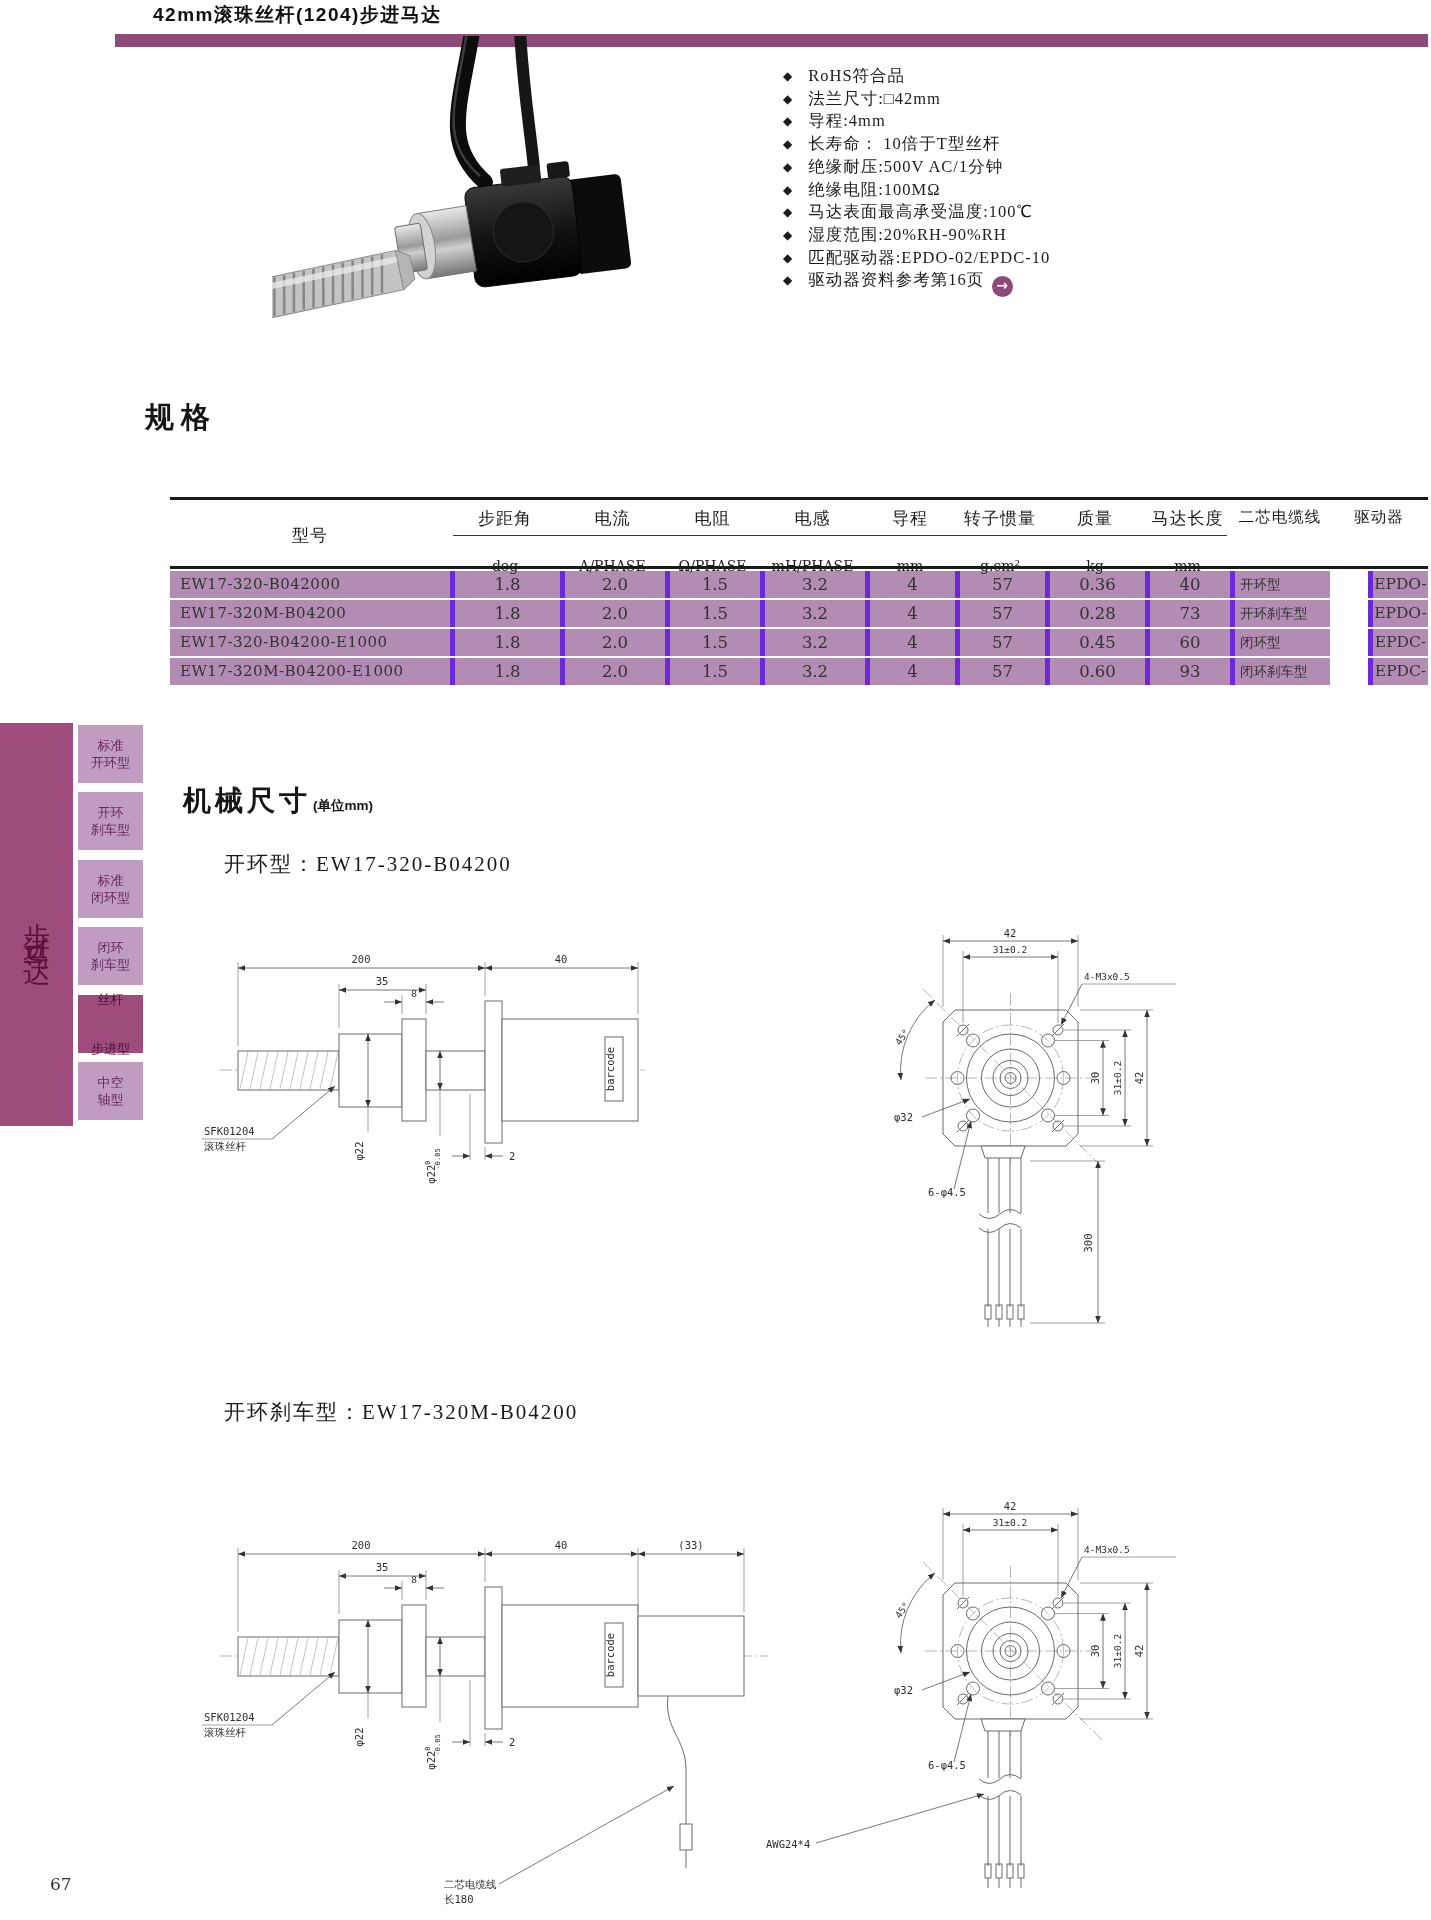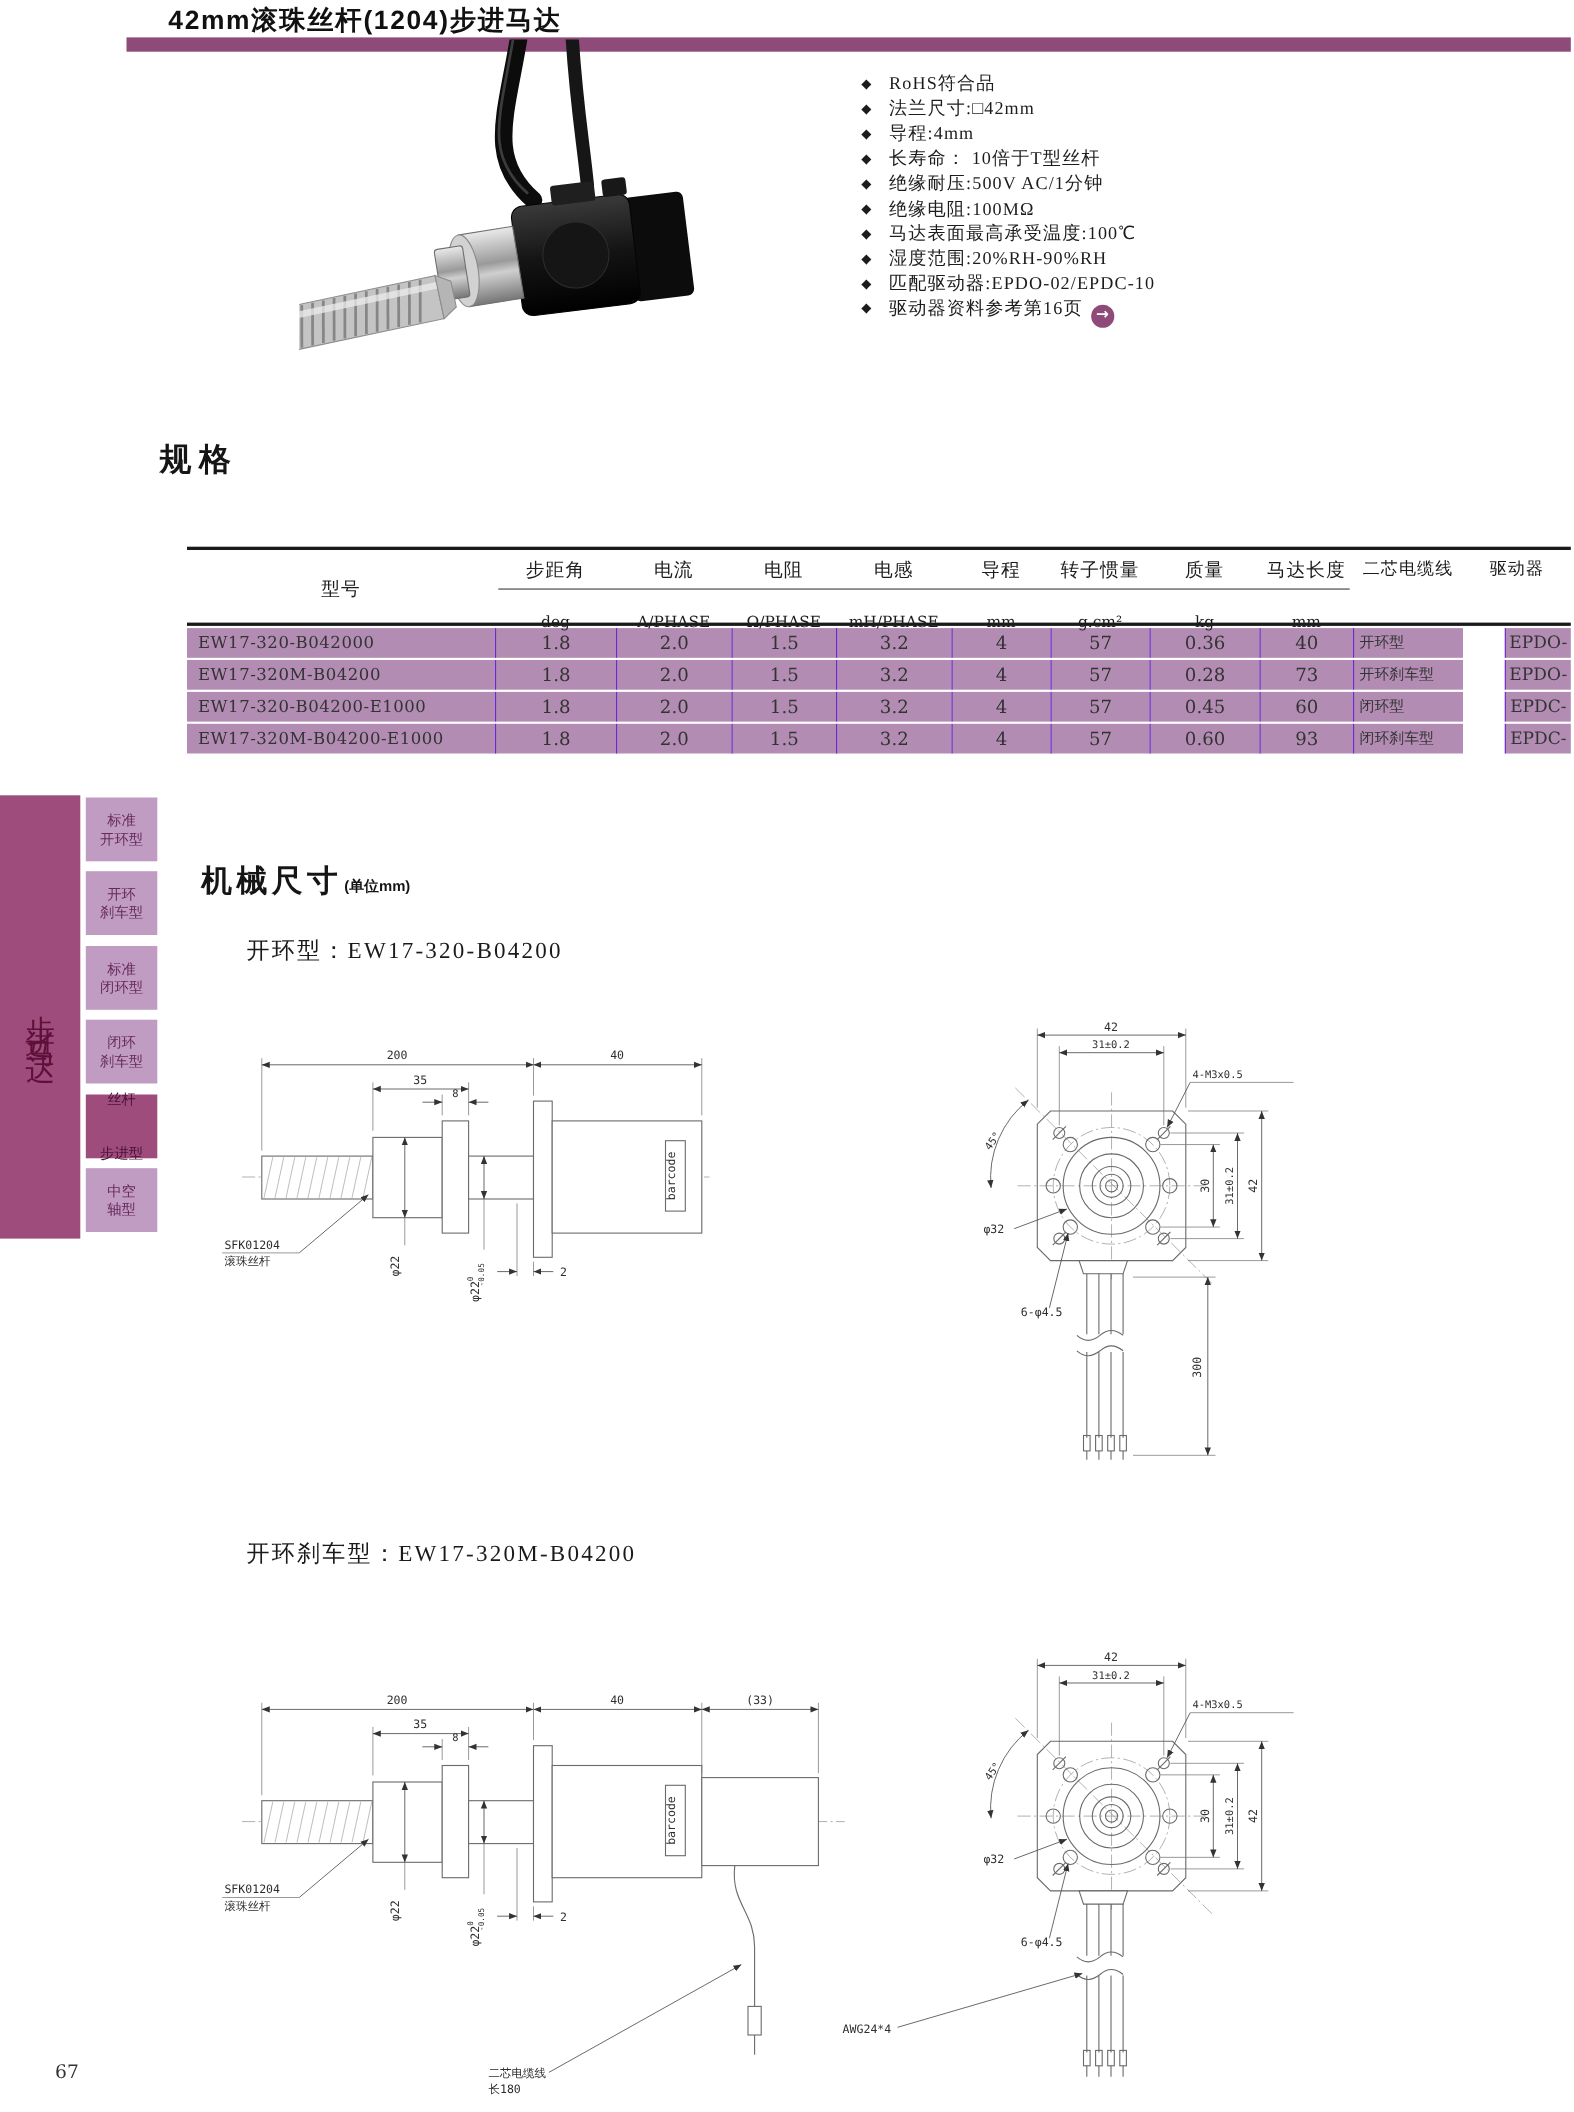--- a/index.html
+++ b/index.html
@@ -1,41 +1,41 @@
 <!DOCTYPE html>
 <html><head>
 <meta charset="utf-8">
 <style>
   * { box-sizing: border-box; margin: 0; padding: 0; }
   body { background: #ffffff; font-family: "Liberation Serif", serif; }
   .page { position: relative; width: 1431px; height: 1920px; background: #fff; overflow: hidden; color: #222; }
   .abs { position: absolute; }
 
   
-  .doc-title { font-family: "Liberation Sans", sans-serif; font-weight: bold; font-size: 24px; letter-spacing: 1.5px; color: #111; }
+  .doc-title { font-family: "Liberation Sans", sans-serif; font-weight: bold; font-size: 19px; letter-spacing: 1.5px; color: #111; }
   .title-bar { background: #8e4a78; }
 
   
   .feat-head, .sec-head { font-family: "Liberation Sans", sans-serif; font-weight: bold; font-size: 29px; letter-spacing: 7px; color: #151515; }
   ul.feat { list-style: none; margin-top: 9px; }
   ul.feat li { font-size: 16.5px; line-height: 21.7px; letter-spacing: 1px; color: #1c1c1c; white-space: nowrap; }
   .dia { font-size: 12px; margin: 0 15px 0 13px; vertical-align: 1px; }
   .goto { display: inline-flex; width: 21px; height: 21px; border-radius: 50%; background: #8e4a78; color: #fff;
           align-items: center; justify-content: center; margin-left: 8px; vertical-align: -5px;
           font-size: 14px; font-weight: bold; cursor: pointer; font-family: "DejaVu Sans", sans-serif; }
 
   
   .spec-table { width: 1258px; }
   .thead { position: relative; height: 72px; border-top: 3px solid #1a1a1a; border-bottom: 3px solid #1a1a1a; }
   .h-cell { position: absolute; text-align: center; font-size: 17px; color: #1c1c1c; letter-spacing: 1px; }
   .h-unit { position: absolute; text-align: center; font-size: 14px; color: #1c1c1c; font-family: "DejaVu Serif", serif; margin-top: 16px; }
   .subline { position: absolute; left: 283px; top: 35px; width: 774px; height: 1px; background: #3a3a3a; }
   .trow { display: grid; grid-template-columns: 280px 110px 105px 95px 105px 90px 90px 100px 85px 100px 98px; margin-top: 2px; }
   .trow .c { background: #b28cb2; height: 27px; line-height: 27px; text-align: center; font-size: 16.5px;
-             font-family: "DejaVu Serif", serif; color: #333; border-left: 1px solid #6d28d9; overflow: hidden; }
+             font-family: "DejaVu Serif", serif; color: #333; border-left: 5px solid #6d28d9; overflow: hidden; }
   .trow .c.model { border-left: none; text-align: left; padding-left: 10px; font-size: 15px; letter-spacing: 0.5px; }
   .trow .c.type { text-align: left; padding-left: 5px; font-size: 13.5px; }
   .trow .c.drv { font-size: 15.5px; margin-left: 38px; }
 
   
   .side-block { background: #9d4c7b; display: flex; align-items: center; justify-content: center; }
   .vtext { writing-mode: vertical-rl; font-size: 27px; letter-spacing: 12px; color: #5d1038; font-family: "Liberation Serif", serif; }
   .side-item { width: 65px; height: 58px; background: #c09cc3; color: #66295c; display: flex; flex-direction: column;
                align-items: center; justify-content: center; font-size: 13px; line-height: 17px; cursor: pointer;
                font-family: "Liberation Serif", serif; }

